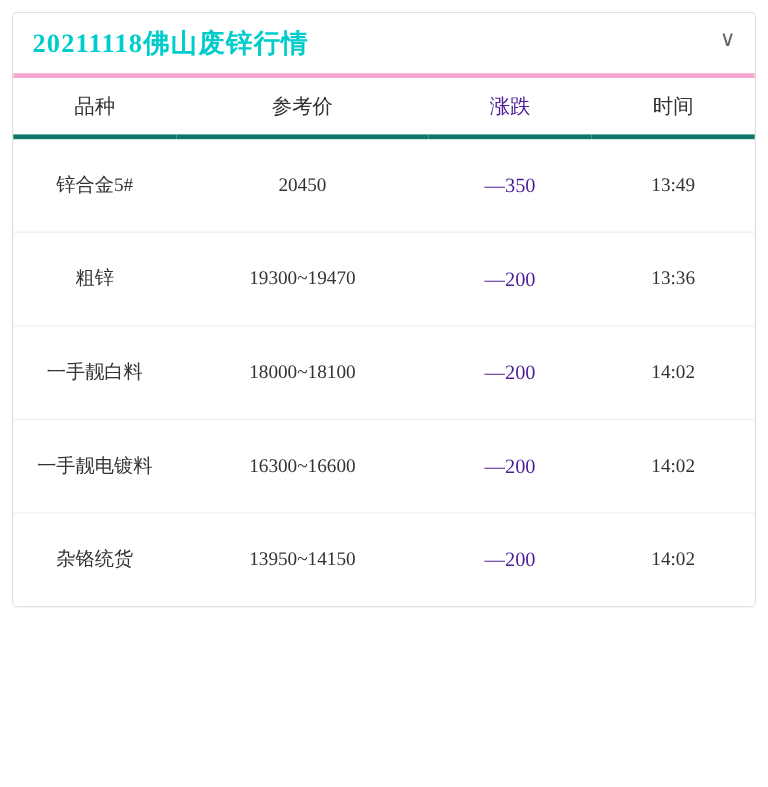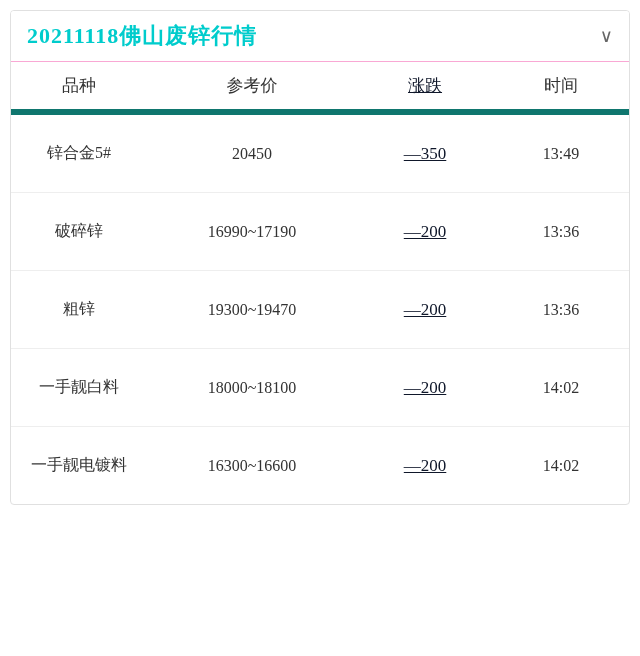--- a/index.html
+++ b/index.html
@@ -23,24 +23,24 @@
       margin: 10px auto;
       background: #ffffff;
       border: 1px solid #e0e0e0;
       border-radius: 4px;
       overflow: hidden;
     }
 
     .card-header {
       display: flex;
       justify-content: space-between;
-      align-items: center;
+      align-items: flex-start;
       padding: 10px 16px;
       background: #ffffff;
-      border-bottom: 1px solid #f9a8d4;
+      border-bottom: 4px solid #f9a8d4;
     }
 
     .card-title {
       font-size: 22px;
       font-weight: bold;
       color: #00cccc;
       letter-spacing: 1px;
     }
 
     .chevron-icon {
@@ -48,21 +48,21 @@
       color: #666;
       cursor: pointer;
     }
 
     table {
       width: 100%;
       border-collapse: collapse;
     }
 
     thead tr {
-      border-bottom: 6px solid #0f766e;
+      border-bottom: 4px solid #0f766e;
     }
 
     thead th {
       padding: 12px 8px;
       text-align: center;
       font-size: 17px;
       font-weight: normal;
       color: #333333;
     }
 
@@ -84,23 +84,22 @@
     .col-name {
       width: 22%;
     }
 
     .col-price {
       width: 34%;
     }
 
     .col-change {
       width: 22%;
-      color: #0f172a;
+      color: #4c1d95;
       font-size: 17px;
-      text-decoration: underline;
     }
 
     .col-time {
       width: 22%;
     }
   </style>
 </head>
 <body>
 
 <div class="card">
@@ -119,38 +118,38 @@
       </tr>
     </thead>
     <tbody id="table-body">
     <tr>
           <td class="col-name">锌合金5#</td>
           <td class="col-price">20450</td>
           <td class="col-change">—350</td>
           <td class="col-time">13:49</td>
         </tr>
         <tr>
-          <td class="col-name">破碎锌</td>
-          <td class="col-price">16990~17190</td>
-          <td class="col-change">—200</td>
-          <td class="col-time">13:36</td>
-        </tr>
-        <tr>
           <td class="col-name">粗锌</td>
           <td class="col-price">19300~19470</td>
           <td class="col-change">—200</td>
           <td class="col-time">13:36</td>
         </tr>
         <tr>
           <td class="col-name">一手靓白料</td>
           <td class="col-price">18000~18100</td>
           <td class="col-change">—200</td>
           <td class="col-time">14:02</td>
         </tr>
         <tr>
           <td class="col-name">一手靓电镀料</td>
           <td class="col-price">16300~16600</td>
           <td class="col-change">—200</td>
           <td class="col-time">14:02</td>
         </tr>
+        <tr>
+          <td class="col-name">杂铬统货</td>
+          <td class="col-price">13950~14150</td>
+          <td class="col-change">—200</td>
+          <td class="col-time">14:02</td>
+        </tr>
       </tbody>
   </table>
 </div>
 
 </body></html>

